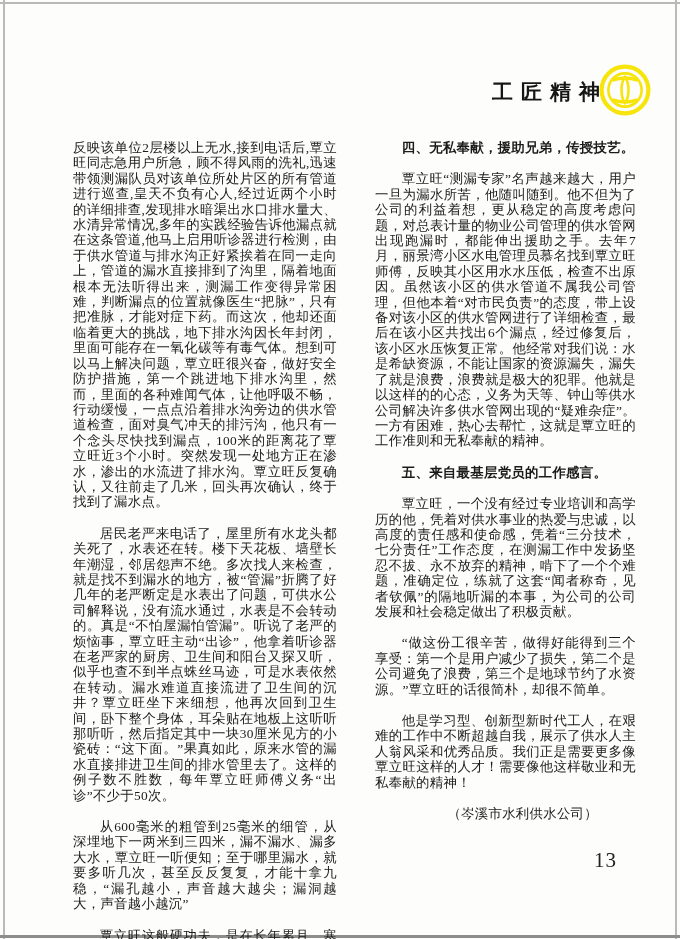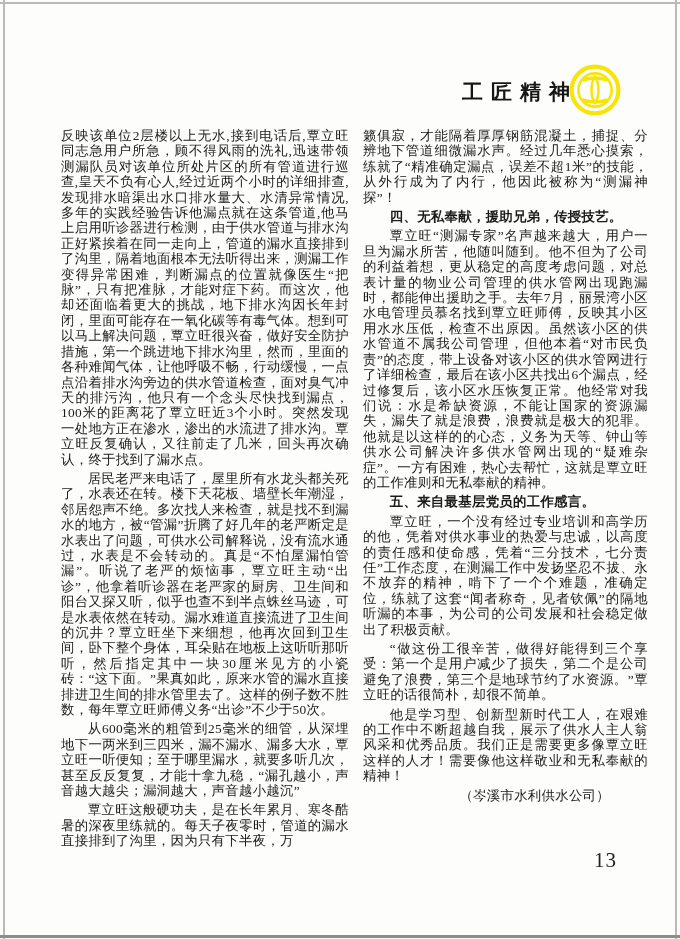--- a/index.html
+++ b/index.html
@@ -7,34 +7,34 @@
     width:680px;height:939px;position:relative;overflow:hidden;
     background:#fdfdfc;
     font-family:"Liberation Serif","DejaVu Serif",serif;
   }
   .edge{position:absolute;background:#b9b9b9;}
   .edge-top{left:0;top:2px;width:680px;height:2px;}
   .edge-left{left:3px;top:0;width:2px;height:939px;}
   .edge-right{left:675px;top:0;width:2px;height:939px;}
   .edge-bottom{left:0;top:935px;width:680px;height:3px;background:#8d8d8d;}
 
-  .header{position:absolute;left:452px;top:64px;width:180px;height:54px;}
+  .header{position:absolute;left:482px;top:64px;width:180px;height:54px;}
   .header .title{
     position:absolute;left:10px;top:14px;
     font-family:"Liberation Sans","DejaVu Sans",sans-serif;
     font-weight:700;font-size:21px;letter-spacing:8px;color:#161616;
     white-space:nowrap;
   }
   .header .logo{position:absolute;left:117px;top:0;width:52px;height:52px;}
 
   .col{position:absolute;color:#1b1b1b;}
   .col-left{left:57px;top:124px;width:296px;}
   .col-right{left:359px;top:124px;width:293px;}
   .col p{
-    margin:4px;font-size:13.4px;line-height:15.4px;
+    margin:16px;font-size:13.4px;line-height:15.4px;
     text-align:justify;text-justify:inter-character;
     font-family:"Liberation Serif","DejaVu Serif",serif;
     letter-spacing:0.3px;
   }
   .col p.indent{text-indent:2em;}
   .col p.heading{
     text-indent:2em;font-weight:700;
     font-family:"Liberation Sans","DejaVu Sans",sans-serif;
   }
   .col p.signature{text-align:right;padding-right:38px;}
@@ -69,21 +69,20 @@
   </div>
 
   <div class="col col-left">
       <p>反映该单位2层楼以上无水,接到电话后,覃立旺同志急用户所急，顾不得风雨的洗礼,迅速带领测漏队员对该单位所处片区的所有管道进行巡查,皇天不负有心人,经过近两个小时的详细排查,发现排水暗渠出水口排水量大、水清异常情况,多年的实践经验告诉他漏点就在这条管道,他马上启用听诊器进行检测，由于供水管道与排水沟正好紧挨着在同一走向上，管道的漏水直接排到了沟里，隔着地面根本无法听得出来，测漏工作变得异常困难，判断漏点的位置就像医生“把脉”，只有把准脉，才能对症下药。而这次，他却还面临着更大的挑战，地下排水沟因长年封闭，里面可能存在一氧化碳等有毒气体。想到可以马上解决问题，覃立旺很兴奋，做好安全防护措施，第一个跳进地下排水沟里，然而，里面的各种难闻气体，让他呼吸不畅，行动缓慢，一点点沿着排水沟旁边的供水管道检查，面对臭气冲天的排污沟，他只有一个念头尽快找到漏点，100米的距离花了覃立旺近3个小时。突然发现一处地方正在渗水，渗出的水流进了排水沟。覃立旺反复确认，又往前走了几米，回头再次确认，终于找到了漏水点。</p>
       <p class="indent">居民老严来电话了，屋里所有水龙头都关死了，水表还在转。楼下天花板、墙壁长年潮湿，邻居怨声不绝。多次找人来检查，就是找不到漏水的地方，被“管漏”折腾了好几年的老严断定是水表出了问题，可供水公司解释说，没有流水通过，水表是不会转动的。真是“不怕屋漏怕管漏”。听说了老严的烦恼事，覃立旺主动“出诊”，他拿着听诊器在老严家的厨房、卫生间和阳台又探又听，似乎也查不到半点蛛丝马迹，可是水表依然在转动。漏水难道直接流进了卫生间的沉井？覃立旺坐下来细想，他再次回到卫生间，卧下整个身体，耳朵贴在地板上这听听那听听，然后指定其中一块30厘米见方的小瓷砖：“这下面。”果真如此，原来水管的漏水直接排进卫生间的排水管里去了。这样的例子数不胜数，每年覃立旺师傅义务“出诊”不少于50次。</p>
       <p class="indent">从600毫米的粗管到25毫米的细管，从深埋地下一两米到三四米，漏不漏水、漏多大水，覃立旺一听便知；至于哪里漏水，就要多听几次，甚至反反复复，才能十拿九稳，“漏孔越小，声音越大越尖；漏洞越大，声音越小越沉”</p>
       <p class="indent">覃立旺这般硬功夫，是在长年累月、寒冬酷暑的深夜里练就的。每天子夜零时，管道的漏水直接排到了沟里，因为只有下半夜，万</p>
     </div>
 
   <div class="col col-right">
-      <p>籁俱寂，才能隔着厚厚钢筋混凝土，捕捉、分辨地下管道细微漏水声。经过几年悉心摸索，练就了“精准确定漏点，误差不超1米”的技能，从外行成为了内行，他因此被称为“测漏神探”！</p>
       <p class="heading">四、无私奉献，援助兄弟，传授技艺。</p>
       <p class="indent">覃立旺“测漏专家”名声越来越大，用户一旦为漏水所苦，他随叫随到。他不但为了公司的利益着想，更从稳定的高度考虑问题，对总表计量的物业公司管理的供水管网出现跑漏时，都能伸出援助之手。去年7月，丽景湾小区水电管理员慕名找到覃立旺师傅，反映其小区用水水压低，检查不出原因。虽然该小区的供水管道不属我公司管理，但他本着“对市民负责”的态度，带上设备对该小区的供水管网进行了详细检查，最后在该小区共找出6个漏点，经过修复后，该小区水压恢复正常。他经常对我们说：水是希缺资源，不能让国家的资源漏失，漏失了就是浪费，浪费就是极大的犯罪。他就是以这样的的心态，义务为天等、钟山等供水公司解决许多供水管网出现的“疑难杂症”。一方有困难，热心去帮忙，这就是覃立旺的工作准则和无私奉献的精神。</p>
       <p class="heading">五、来自最基层党员的工作感言。</p>
       <p class="indent">覃立旺，一个没有经过专业培训和高学历的他，凭着对供水事业的热爱与忠诚，以高度的责任感和使命感，凭着“三分技术，七分责任”工作态度，在测漏工作中发扬坚忍不拔、永不放弃的精神，啃下了一个个难题，准确定位，练就了这套“闻者称奇，见者钦佩”的隔地听漏的本事，为公司的公司发展和社会稳定做出了积极贡献。</p>
       <p class="indent">“做这份工很辛苦，做得好能得到三个享受：第一个是用户减少了损失，第二个是公司避免了浪费，第三个是地球节约了水资源。”覃立旺的话很简朴，却很不简单。</p>
       <p class="indent">他是学习型、创新型新时代工人，在艰难的工作中不断超越自我，展示了供水人主人翁风采和优秀品质。我们正是需要更多像覃立旺这样的人才！需要像他这样敬业和无私奉献的精神！</p>
       <p class="signature">（岑溪市水利供水公司）</p>
     </div>
 
   <div class="pageno">13</div>

